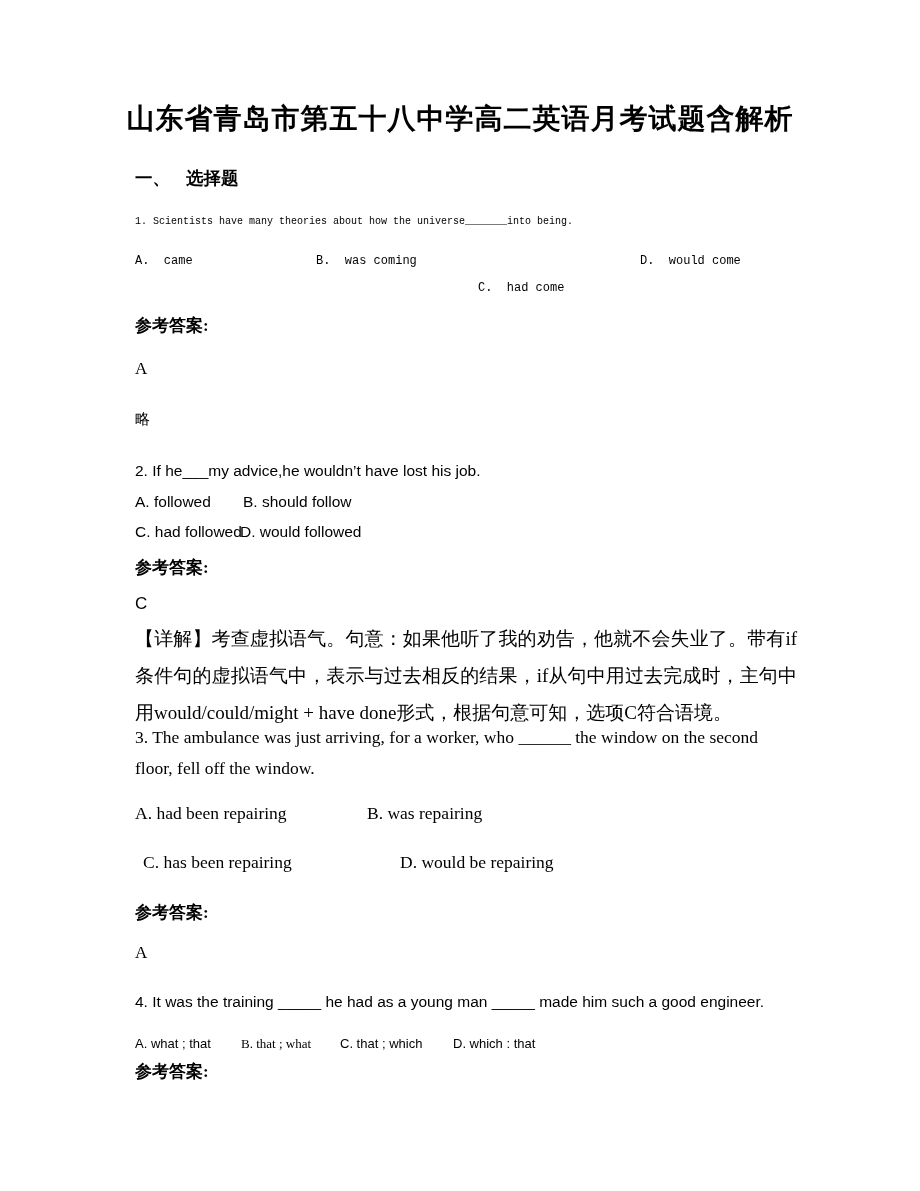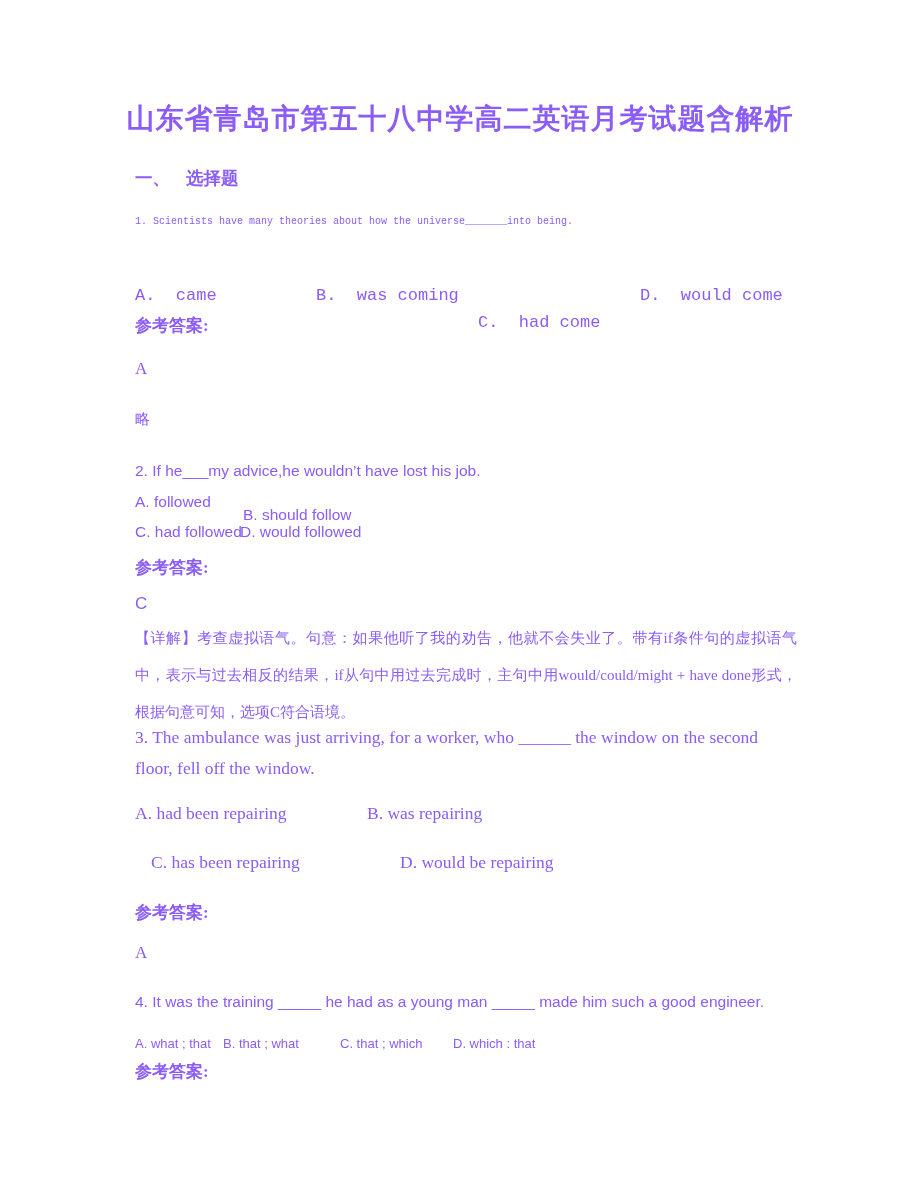--- a/index.html
+++ b/index.html
@@ -1,70 +1,70 @@
 <!DOCTYPE html>
 <html><head>
 <meta charset="utf-8">
 <style>
   html,body{margin:0;padding:0;background:#ffffff;}
   .page{
     position:relative;
     width:920px;height:1191px;
     background:#ffffff;
-    color:#8b5cf6;
+    color:#000000;
     overflow:hidden;
   }
   .abs{position:absolute;left:135px;}
   .mono{font-family:"Liberation Mono","DejaVu Sans Mono",monospace;}
   .sans{font-family:"Liberation Sans","DejaVu Sans",sans-serif;}
   .serif{font-family:"Liberation Serif","DejaVu Serif",serif;}
 
   .title{
     top:100px;left:0;width:920px;text-align:center;
     font-family:"Liberation Serif","DejaVu Serif",serif;
     font-size:28px;font-weight:bold;letter-spacing:1px;
   }
   .section{top:166px;font-size:17.5px;font-weight:700;
     font-family:"Liberation Sans","DejaVu Sans",sans-serif;}
   .section-label{margin-left:16px;}
 
   .q1-stem{top:216px;width:700px;font-size:10px;white-space:pre;}
   .row{height:24px;width:700px;}
   .opt{position:absolute;top:0;white-space:pre;}
-  .q1-opts{top:286px;font-size:17px;}
+  .q1-opts{top:254px;font-size:12px;}
   .o1a{left:0;}.o1b{left:181px;}.o1c{left:343px;margin-top:27px;}.o1d{left:505px;}
 
   .anshead{font-size:17px;font-weight:700;
     font-family:"Liberation Serif","DejaVu Serif",serif;}
   .ah1{top:314px;}
   .ansletter{font-size:17px;}
   .av1{top:359px;}
   .note1{top:410px;font-size:15px;}
 
   .q2-stem{top:462px;font-size:15.5px;}
   .q2r1{top:493px;font-size:15.5px;}
   .q2r2{top:523px;font-size:15.5px;}
-  .o2a{left:0;}.o2b{left:108px;margin-top:13px;}.o2c{left:0;}.o2d{left:105px;}
+  .o2a{left:0;}.o2b{left:108px;}.o2c{left:0;}.o2d{left:105px;}
   .ah2{top:556px;}
   .av2{top:594px;}
 
-  .expl{top:620px;width:662px;font-size:15px;line-height:37px;
+  .expl{top:620px;width:662px;font-size:19px;line-height:37px;
     text-align:justify;word-break:break-word;}
 
   .q3-stem{top:722px;width:656px;font-size:17.5px;line-height:30.5px;}
   .q3r1{top:803px;font-size:17.5px;}
   .q3r2{top:852px;font-size:17.5px;}
-  .o3a{left:0;}.o3b{left:232px;}.o3c{left:16px;}.o3d{left:265px;}
+  .o3a{left:0;}.o3b{left:232px;}.o3c{left:8px;}.o3d{left:265px;}
   .ah3{top:901px;}
   .av3{top:943px;}
 
   .q4-stem{top:991px;width:656px;font-size:15.5px;line-height:21.5px;
     text-align:justify;}
   .q4-opts{top:1036px;font-size:13px;}
-  .o4a{left:0;}.o4b{left:88px;}.o4c{left:205px;}.o4d{left:318px;}
+  .o4a{left:0;}.o4b{left:106px;font-family:Liberation Serif, serif;}.o4c{left:205px;}.o4d{left:318px;}
   .ah4{top:1060px;}
 </style>
 </head>
 <body>
 
 <div class="page">
 
   <div class="abs title">山东省青岛市第五十八中学高二英语月考试题含解析</div>
 
   <div class="abs section">

